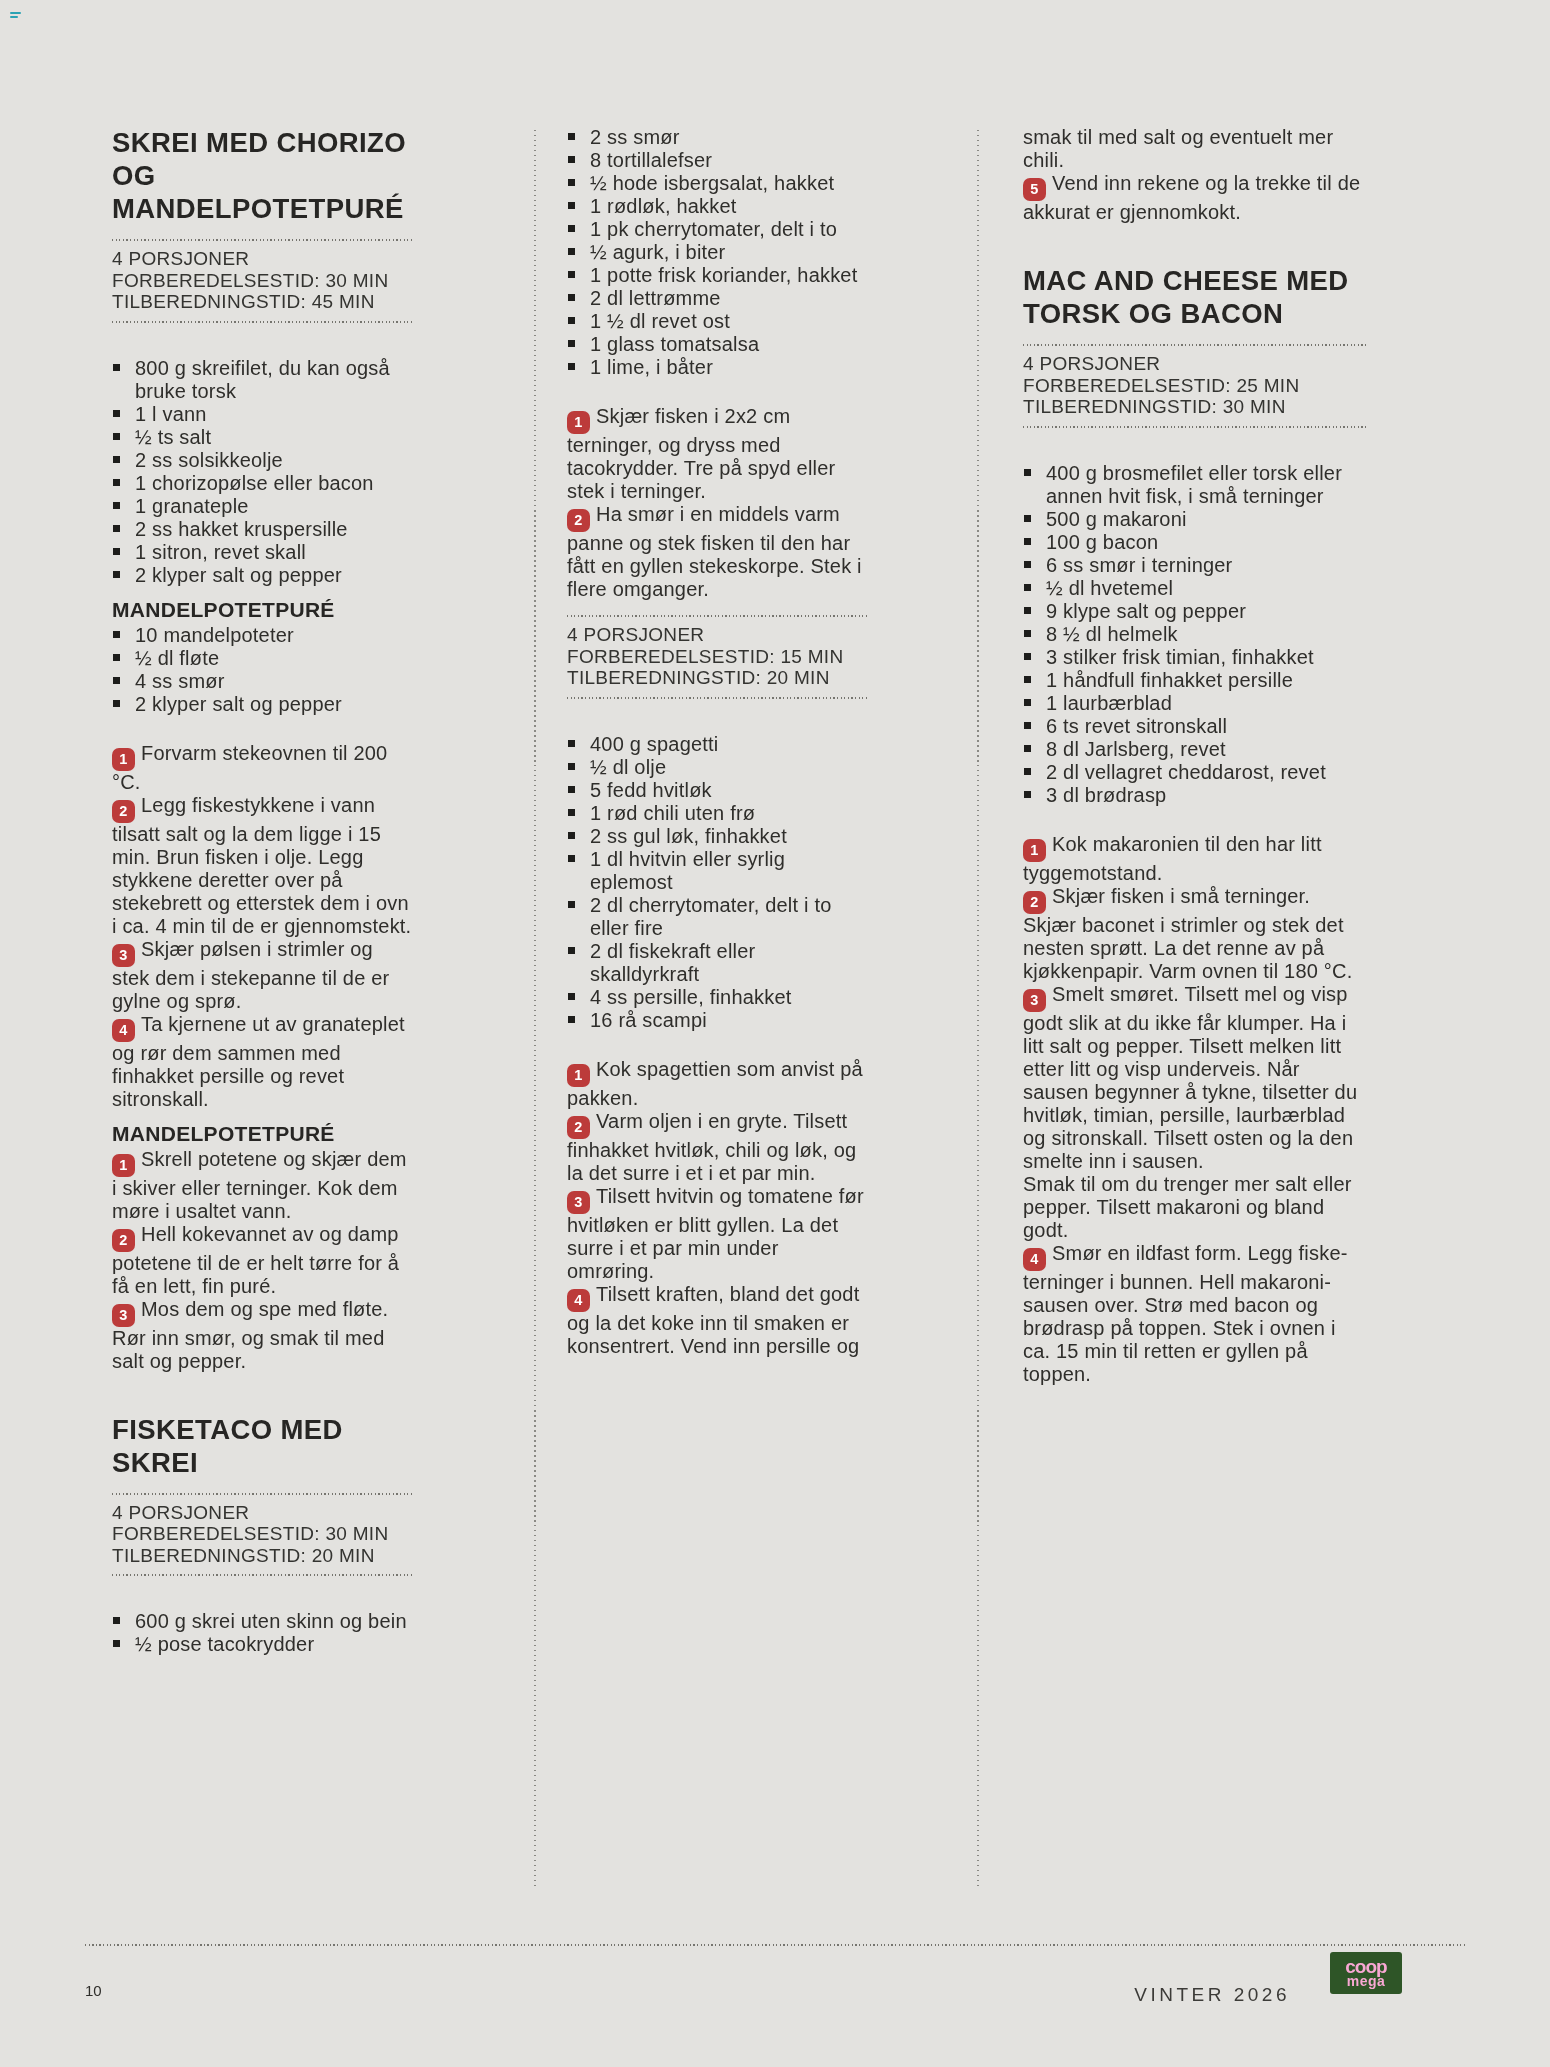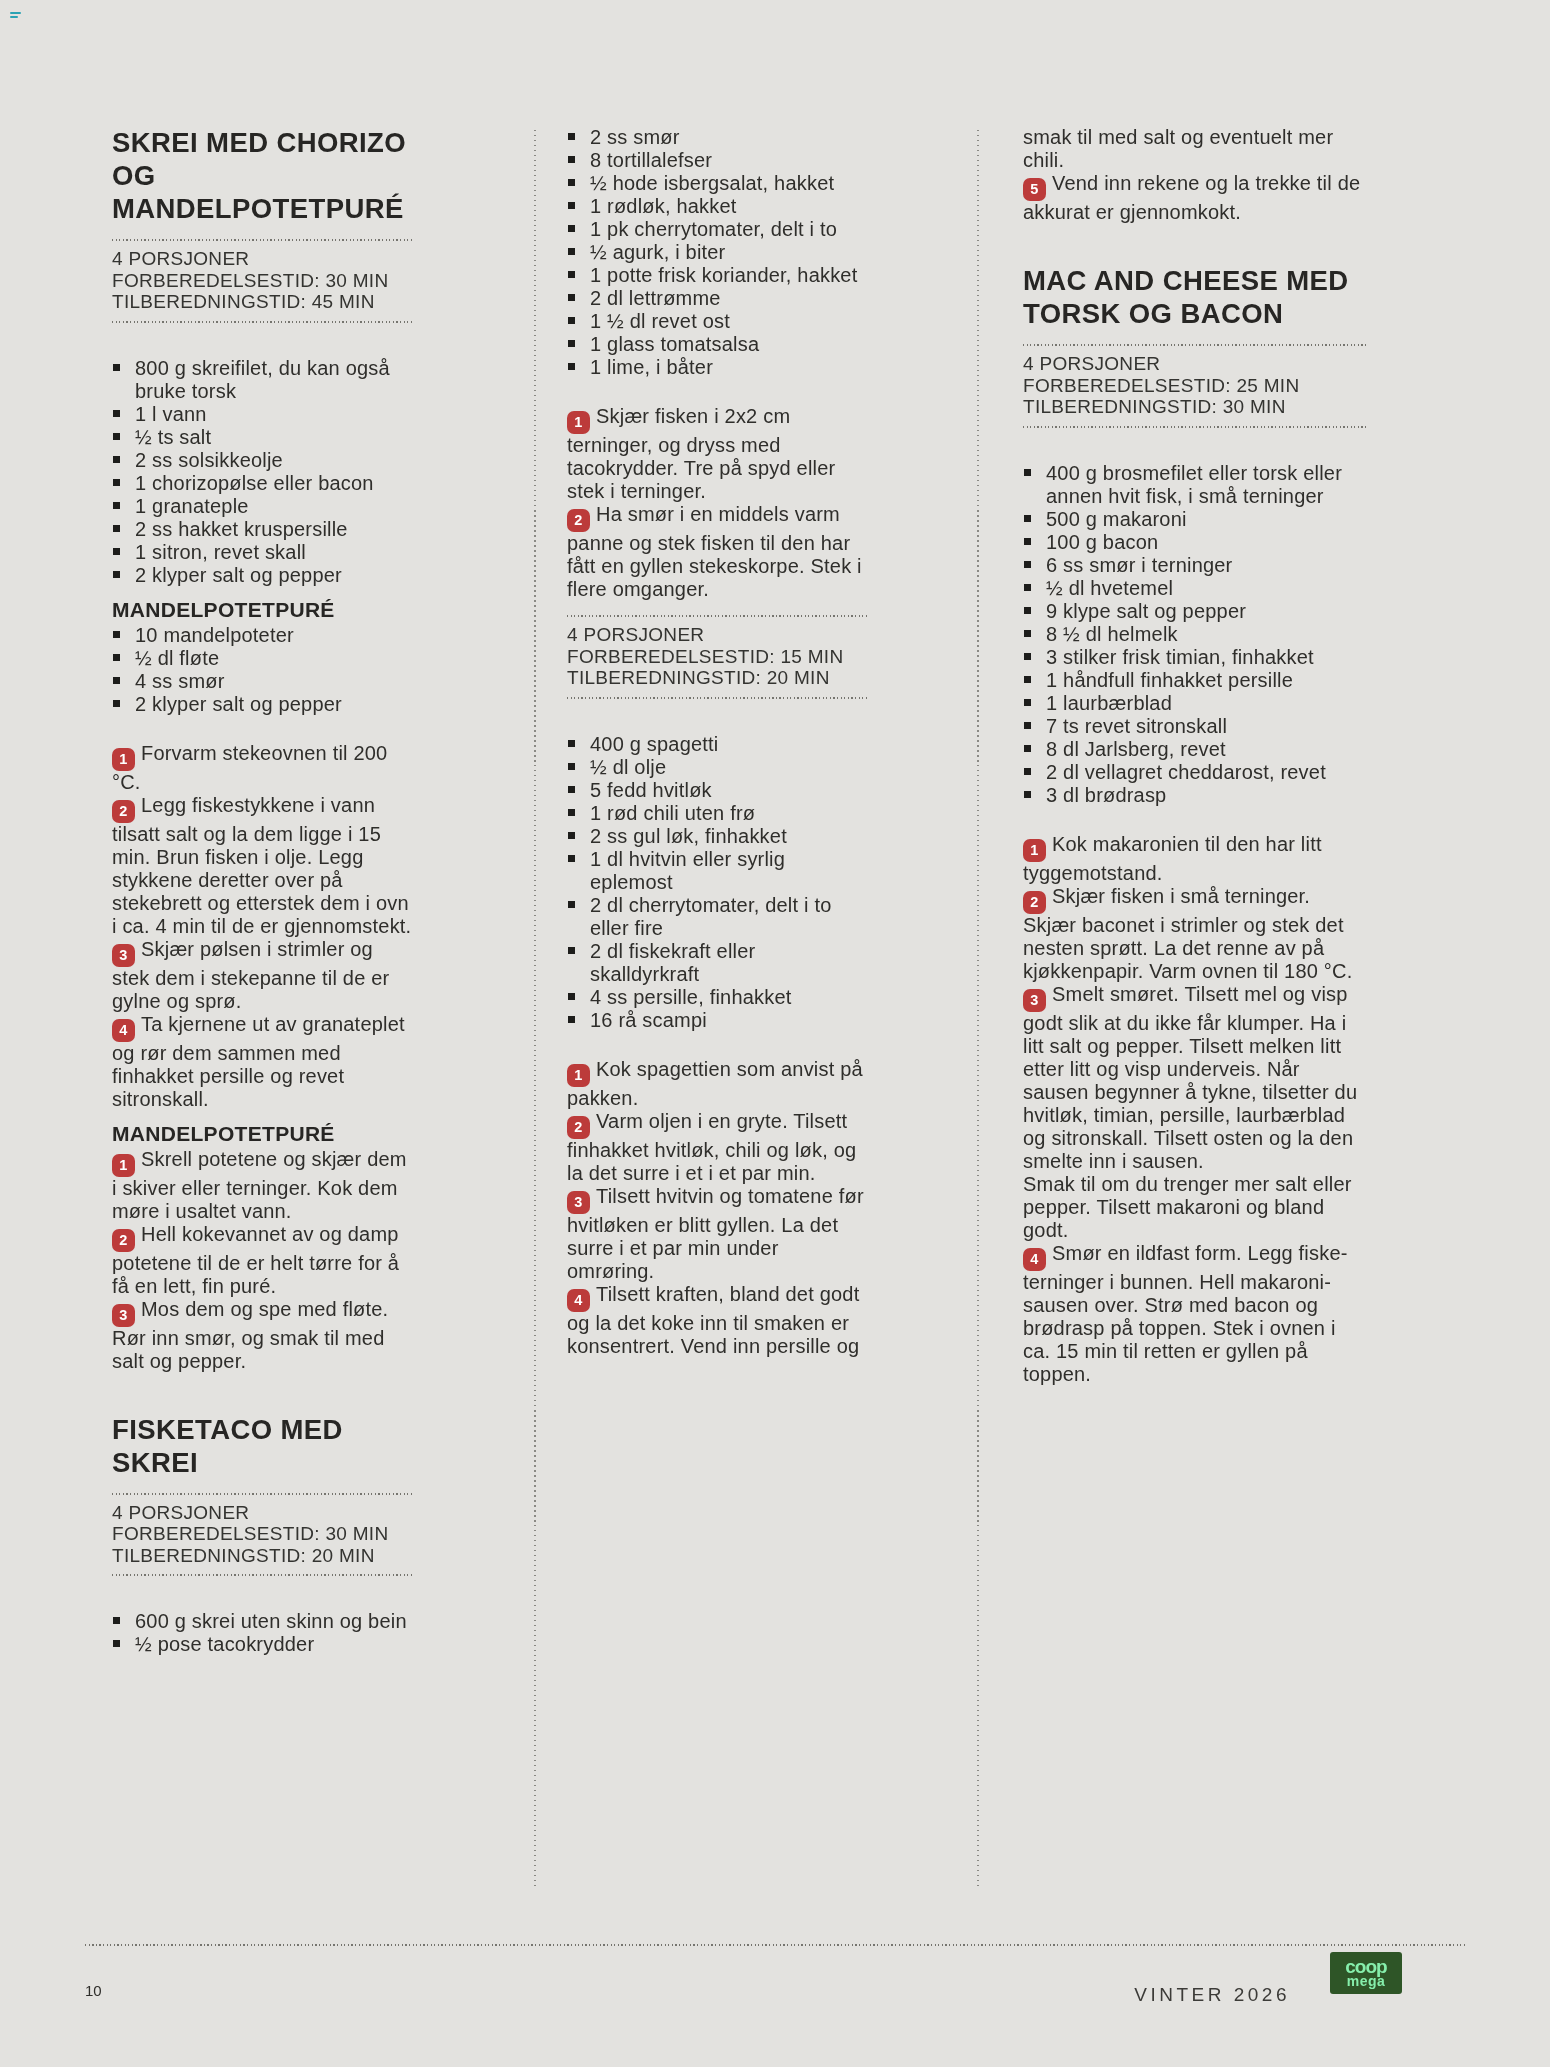--- a/index.html
+++ b/index.html
@@ -74,21 +74,21 @@
   .footer-line{
     position:absolute;left:85px;top:1944px;width:1380px;height:2px;
     background-image:repeating-linear-gradient(to right,#75746e 0 1.3px,transparent 1.3px 3.6px);
   }
   .page-number{position:absolute;left:85px;top:1982px;font-size:15px;color:#2f2e2b;}
   .issue-label{
     position:absolute;right:260px;top:1984px;font-size:19px;letter-spacing:3.5px;color:#3c3b38;
   }
   .logo{
     position:absolute;left:1330px;top:1952px;width:72px;height:42px;
-    background:#2e5527;border-radius:3px;color:#86efac;
+    background:#2e5527;border-radius:3px;color:#f9a8d4;
     display:flex;flex-direction:column;align-items:center;justify-content:center;
   }
   .logo .l1{font-weight:bold;font-size:19px;line-height:17px;letter-spacing:-1px;}
   .logo .l2{font-weight:bold;font-size:14px;line-height:13px;letter-spacing:0.5px;}
 </style>
 </head>
 <body>
 
 <div class="page">
 
@@ -269,21 +269,21 @@
 
         <li><span class="bullet-sq"></span><span>8 ½ dl helmelk</span></li>
 
 
         <li><span class="bullet-sq"></span><span>3 stilker frisk timian, finhakket</span></li>
 
         <li><span class="bullet-sq"></span><span>1 håndfull finhakket persille</span></li>
 
         <li><span class="bullet-sq"></span><span>1 laurbærblad</span></li>
 
-        <li><span class="bullet-sq"></span><span>7 ts revet sitronskall</span></li>
+        <li><span class="bullet-sq"></span><span>6 ts revet sitronskall</span></li>
 
         <li><span class="bullet-sq"></span><span>8 dl Jarlsberg, revet</span></li>
 
         <li><span class="bullet-sq"></span><span>2 dl vellagret cheddarost, revet</span></li>
 
         <li><span class="bullet-sq"></span><span>3 dl brødrasp</span></li>
       </ul>
     <div class="steps">
 
         <p class="step"><span class="step-num">1</span><span>Kok makaronien til den har litt tyggemotstand.</span></p>

